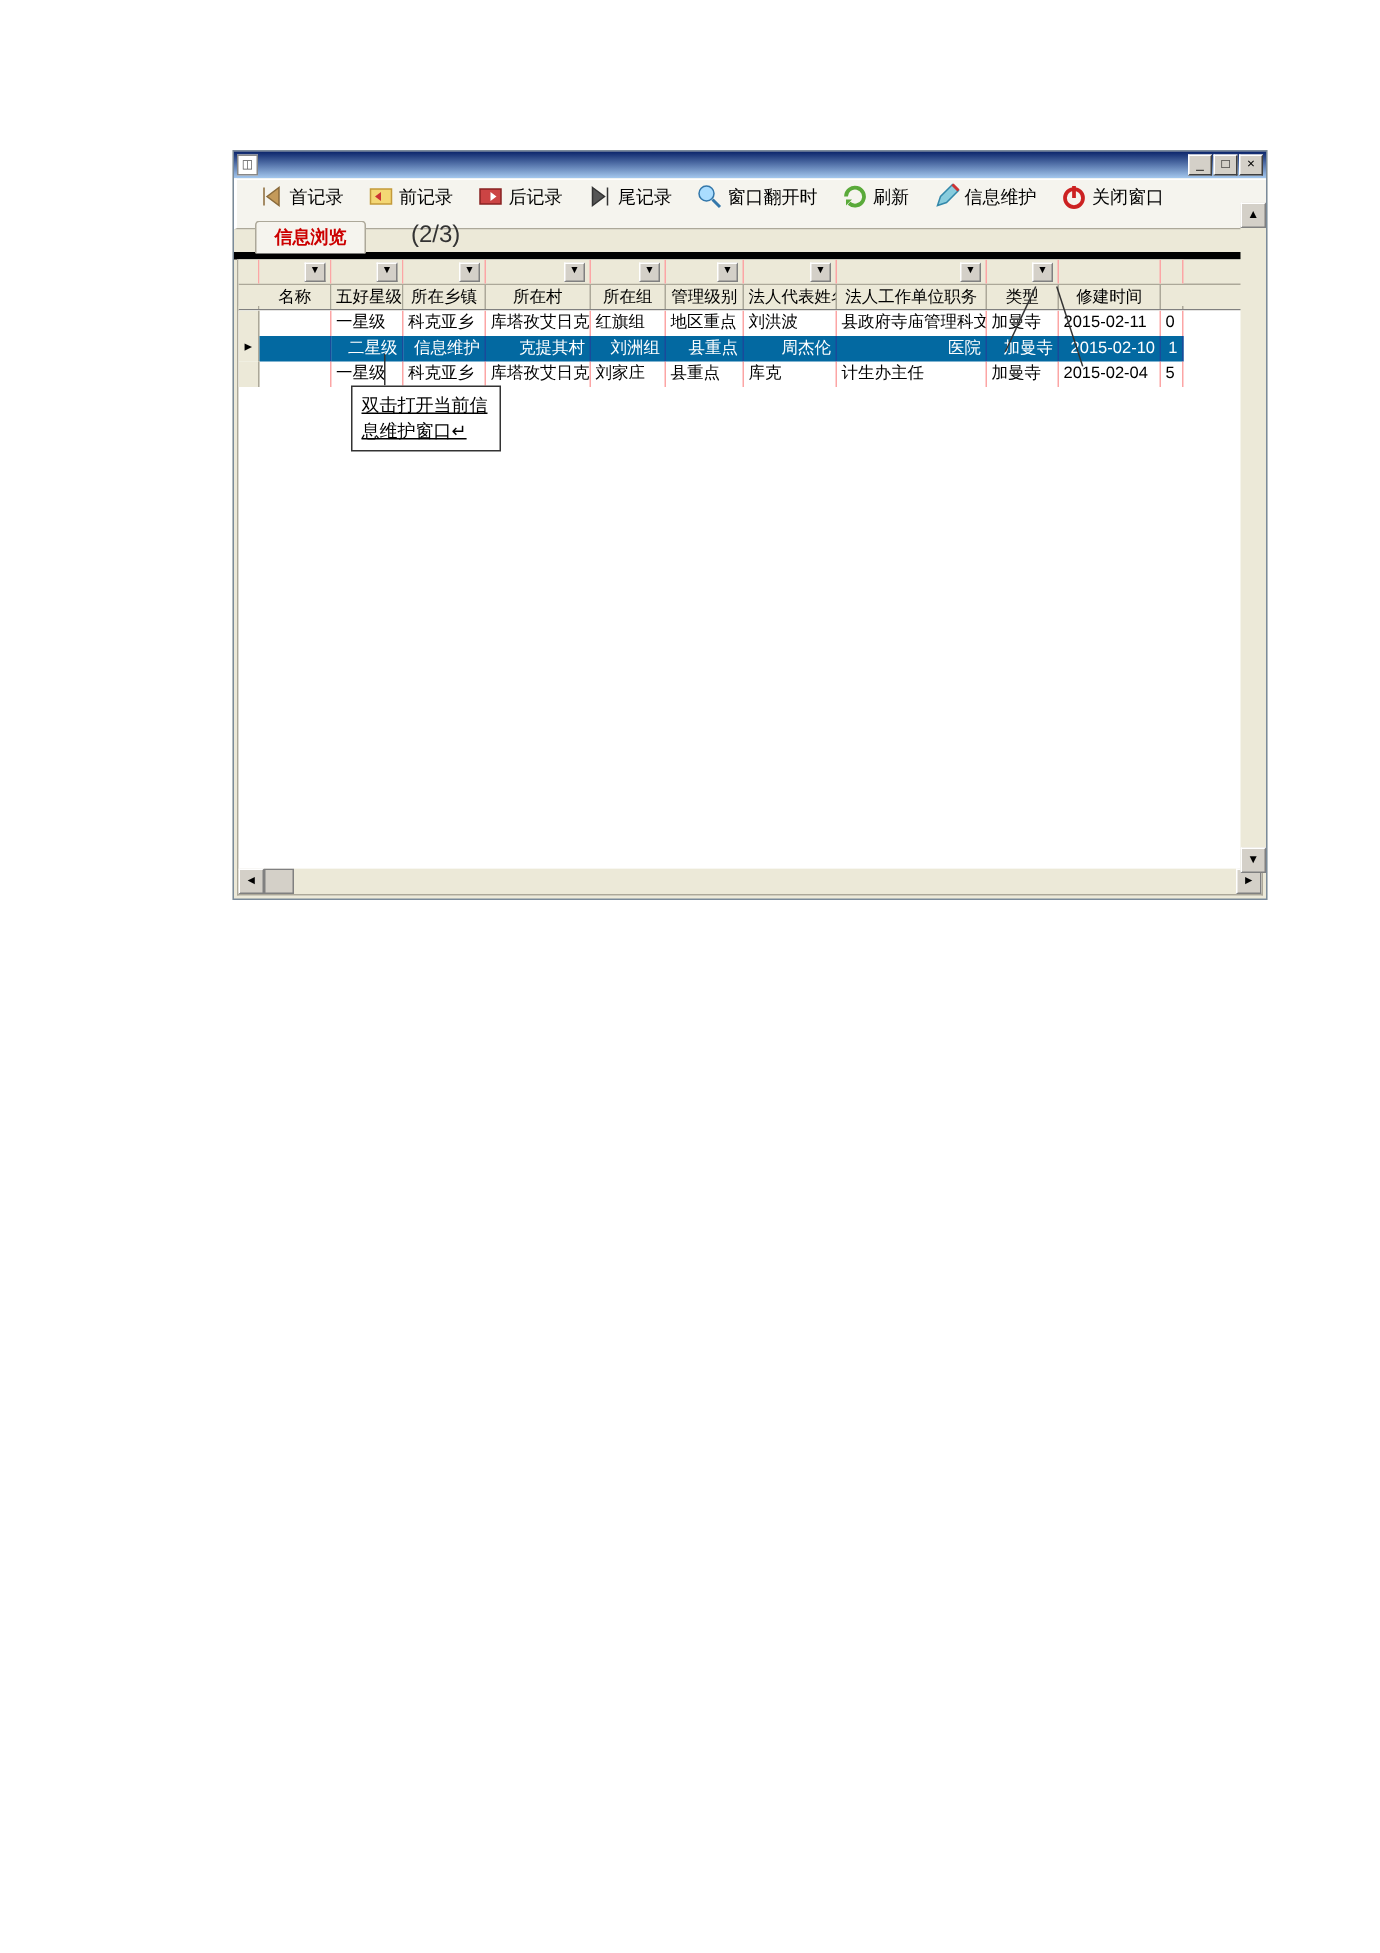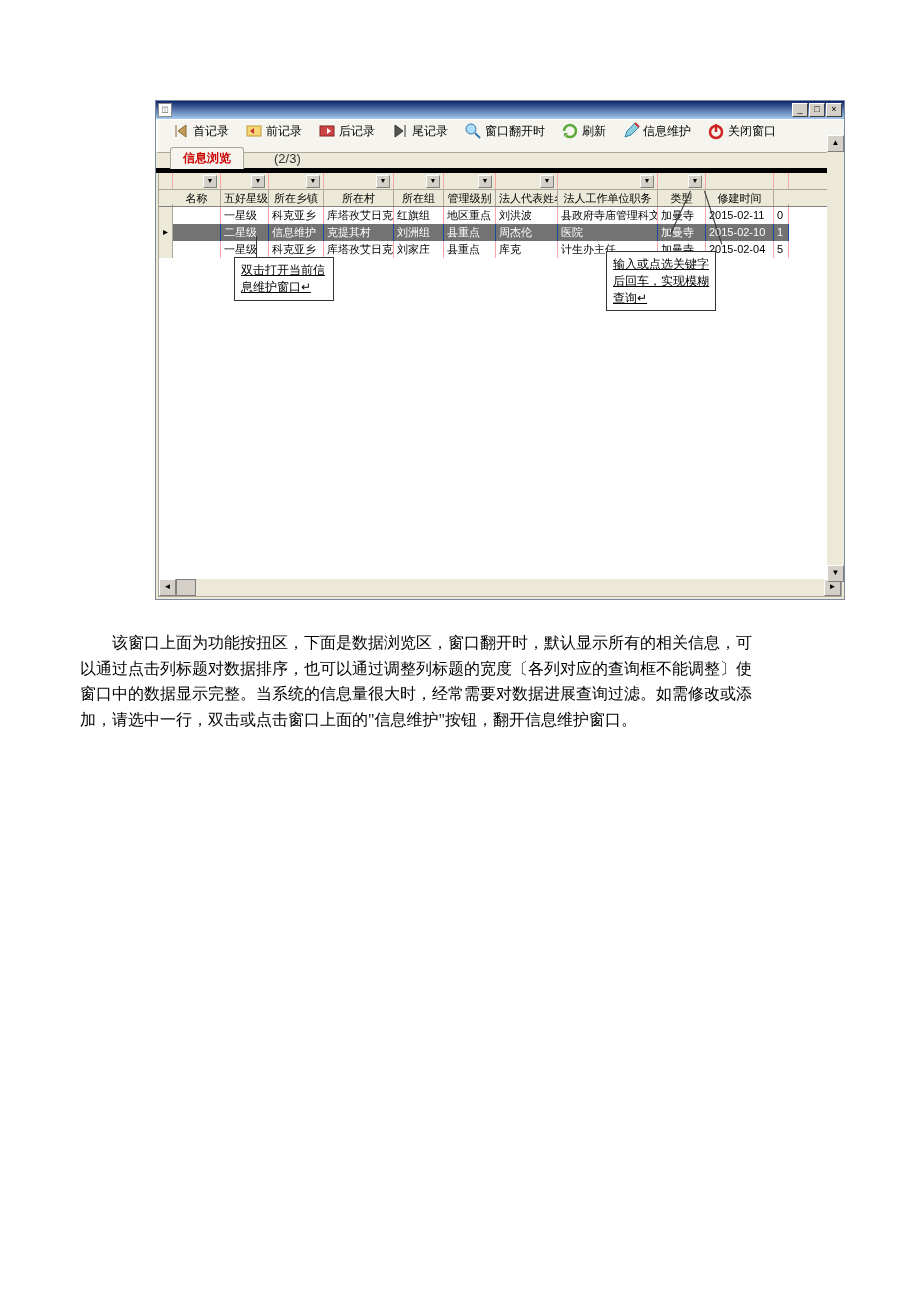--- a/index.html
+++ b/index.html
@@ -84,21 +84,21 @@
       padding: 2px 12px;
       background: #f5f4ee;
       border: 1px solid #aca899;
       border-bottom: none;
       margin-bottom: -1px;
       color: #cc0000;
       font-weight: bold;
       border-radius: 3px 3px 0 0;
     }
     .tab-count {
-      font-size: 13px;
+      font-size: 16px;
       color: #333;
       margin-left: 30px;
       padding-bottom: 2px;
     }
     .panel {
       flex: 1;
       background: #f5f4ee;
       border: 1px solid #aca899;
       border-top: none;
       margin: 0 2px 2px 2px;
@@ -107,21 +107,21 @@
       overflow: hidden;
     }
     .filter-row, .header-row, .data-row {
       display: flex;
       height: 17px;
       font-size: 11px;
     }
     .filter-row { background: #ece9d8; border-bottom: 1px solid #aca899; }
     .header-row { background: #ece9d8; border-bottom: 1px solid #808080; align-items: flex-end; }
     .data-row { background: #fff; border-bottom: 0px solid #e8e8e8; }
-    .data-row.selected .cell { background: #737373; color: #fff; border-right: 1px solid #1a4a9a;}
+    .data-row.selected .cell { background: #0369a1; color: #fff; border-right: 1px solid #1a4a9a; text-align: right;}
     .cell, .hcell, .fcell {
       border-right: 1px solid #fca5a5;
       padding: 1px 3px;
       white-space: nowrap;
       overflow: hidden;
       line-height: 14px;
     }
     .hcell {
       background: #ece9d8;
       border-right: 1px solid #aca899;
@@ -402,20 +402,18 @@
 
   <div class="vscroll">
     <div class="sbtn">▲</div>
     <div style="flex:1"></div>
     <div class="sbtn">▼</div>
   </div>
 
   <div class="callout" style="left:78px;top:156px;width:100px">双击打开当前信息维护窗口↵</div>
   <div class="callout-line" style="left:100px;top:135px;width:1px;height:21px"></div>
 
-  <div class="callout" style="left:450px;top:150px;width:110px">输入或点选关键字后回车，实现模糊查询↵</div>
   <div class="callout-line" style="left:534px;top:90px;width:1px;height:48px;transform:rotate(25deg);transform-origin:top"></div>
   <div class="callout-line" style="left:548px;top:90px;width:1px;height:56px;transform:rotate(-18deg);transform-origin:top"></div>
 
 </div>
 
-<div class="description">该窗口上面为功能按扭区，下面是数据浏览区，窗口翻开时，默认显示所有的相关信息，可以通过点击列标题对数据排序，也可以通过调整列标题的宽度〔各列对应的查询框不能调整〕使窗口中的数据显示完整。当系统的信息量很大时，经常需要对数据进展查询过滤。如需修改或添加，请选中一行，双击或点击窗口上面的"信息维护"按钮，翻开信息维护窗口。</div>
 </div>
 
 </body></html>

